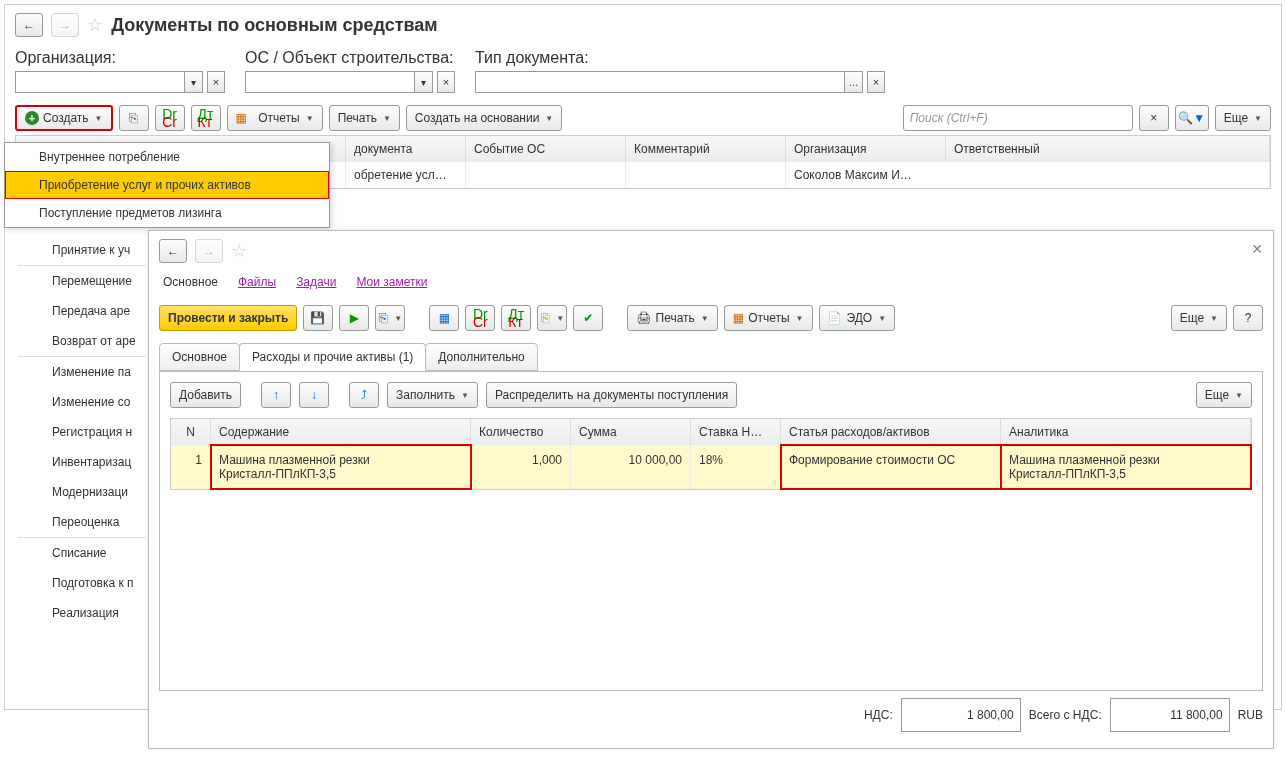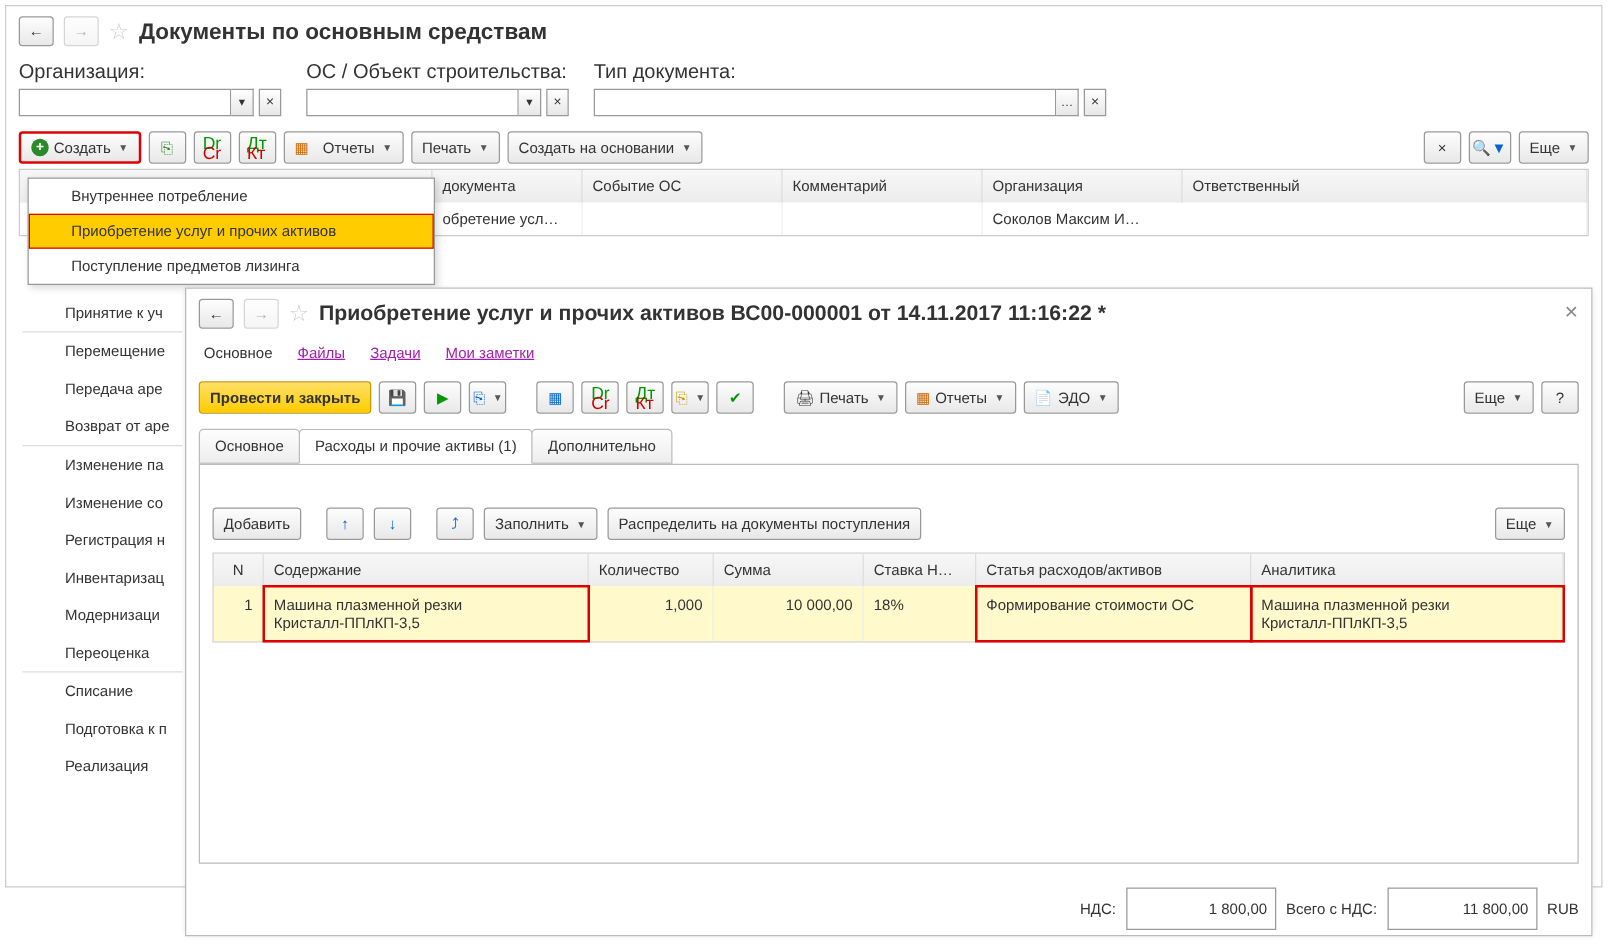--- a/index.html
+++ b/index.html
@@ -25,21 +25,21 @@
 .tbtn { height:26px; border:1px solid #999; background:linear-gradient(#fdfdfd,#e8e8e8); border-radius:3px; padding:0 8px; display:flex; align-items:center; gap:4px; cursor:pointer; }
 .tbtn.icon-only { width:30px; justify-content:center; padding:0; }
 .tbtn.red-border { border:2px solid #d00; }
 .tbtn .car { font-size:8px; color:#555; margin-left:2px; }
 .plus-icon { width:14px; height:14px; background:#2a8a2a; border-radius:50%; display:flex;align-items:center;justify-content:center; color:#fff; font-size:11px; font-weight:bold; }
 .spacer { flex:1; }
 .search-box { width:230px; height:26px; border:1px solid #999; border-radius:3px; padding:0 6px; font-style:italic; color:#999; display:flex;align-items:center; }
 .search-icon-btn { width:34px; height:26px; border:1px solid #999; background:linear-gradient(#fdfdfd,#e8e8e8); border-radius:3px; display:flex;align-items:center;justify-content:center; color:#06c; }
 
 
-.dropdown { position:absolute; left:22px; top:142px; width:326px; background:#fff; border:1px solid #999; box-shadow:2px 2px 6px rgba(0,0,0,.15); z-index:5; }
+.dropdown { position:absolute; left:4px; top:142px; width:326px; background:#fff; border:1px solid #999; box-shadow:2px 2px 6px rgba(0,0,0,.15); z-index:5; }
 .dd-item { padding:7px 34px; cursor:pointer; }
 .dd-item.hl { background:#ffcc00; border:1px solid #d00; padding:6px 33px; }
 
 
 .bg-table { margin:0 10px; border:1px solid #ccc; }
 .bg-thead { display:flex; background:linear-gradient(#f7f7f7,#ececec); }
 .bg-th { padding:6px 8px; border-right:1px solid #ddd; font-weight:normal; }
 .bg-row { display:flex; }
 .bg-td { padding:6px 8px; border-right:1px solid #eee; }
 
@@ -59,30 +59,30 @@
 .link-row .lnk { color:#a21caf; text-decoration:underline; cursor:pointer; }
 
 .inner-tb { display:flex; gap:6px; padding:4px 10px; align-items:center; }
 .yellow-btn { background:linear-gradient(#ffe066,#ffcc00); border-color:#cc9900; font-weight:bold; }
 
 .tabs { display:flex; padding:8px 10px 0; gap:-1px; }
 .tab { border:1px solid #bbb; padding:6px 12px; background:linear-gradient(#fdfdfd,#eee); border-radius:4px 4px 0 0; margin-right:-1px; cursor:pointer; }
 .tab.active { background:#fff; border-bottom:1px solid #fff; position:relative; z-index:2; }
 
 .tab-area { border:1px solid #bbb; margin:0 10px; padding:10px; min-height:320px; position:relative; }
-.tab-tb { display:flex; gap:8px; align-items:center;margin-top:24px; }
+.tab-tb { display:flex; gap:8px; align-items:center; }
 
 .tbl { margin-top:10px; border:1px solid #ccc; }
 .tbl-thead { display:flex; background:linear-gradient(#f7f7f7,#ececec); }
 .tbl-th { padding:6px 8px; border-right:1px solid #ddd; }
 .tbl-row { display:flex; background:#fff9cc; }
 .tbl-td { padding:8px 8px; border-right:1px solid #eee; }
 .red-cell { outline:2px solid #d00; outline-offset:-1px; }
 
-.footer { position:absolute; bottom:4px; right:10px; display:flex; gap:8px; align-items:center; }
+.footer { position:absolute; bottom:16px; right:10px; display:flex; gap:8px; align-items:center; }
 .fv { width:120px; height:22px; border:1px solid #999; text-align:right; padding:16px 6px; display:flex;align-items:center;justify-content:flex-end; }
 
 .drcr { font-size:14px; line-height:8px; }
 .drcr .d { color:#090; } .drcr .c { color:#c00; }
 </style>
 </head>
 <body>
 
 <div class="outer">
 
@@ -138,20 +138,21 @@
     <div class="tbtn"><span style="color:#c60">▦</span>&nbsp;<span>Отчеты</span><span class="car">▼</span></div>
     <div class="tbtn">
         <span>Печать</span>
         <span class="car">▼</span>
       </div>
     <div class="tbtn">
         <span>Создать на основании</span>
         <span class="car">▼</span>
       </div>
     <div class="spacer"></div>
+    <div class="search-box">Поиск (Ctrl+F)</div>
     <div class="tbtn icon-only">×</div>
     <div class="search-icon-btn">🔍<span class="car">▼</span></div>
     <div class="tbtn">
         <span>Еще</span>
         <span class="car">▼</span>
       </div>
   </div>
 
   <div class="dropdown">
     <div class="dd-item">Внутреннее потребление</div>
@@ -195,21 +196,20 @@
     <div class="side-item">Подготовка к п</div>
     <div class="side-item">Реализация</div>
   </div>
 
   <div class="inner">
     <span class="close-x">✕</span>
     <div class="inner-header">
       <div class="nav-btn">←</div>
       <div class="nav-btn disabled">→</div>
       <span class="star-icon">☆</span>
-      <span class="inner-title">Приобретение услуг и прочих активов ВС00-000001 от 14.11.2017 11:16:22 *</span>
     </div>
 
     <div class="link-row">
       <span>Основное</span>
       <span class="lnk">Файлы</span>
       <span class="lnk">Задачи</span>
       <span class="lnk">Мои заметки</span>
     </div>
 
     <div class="inner-tb">

